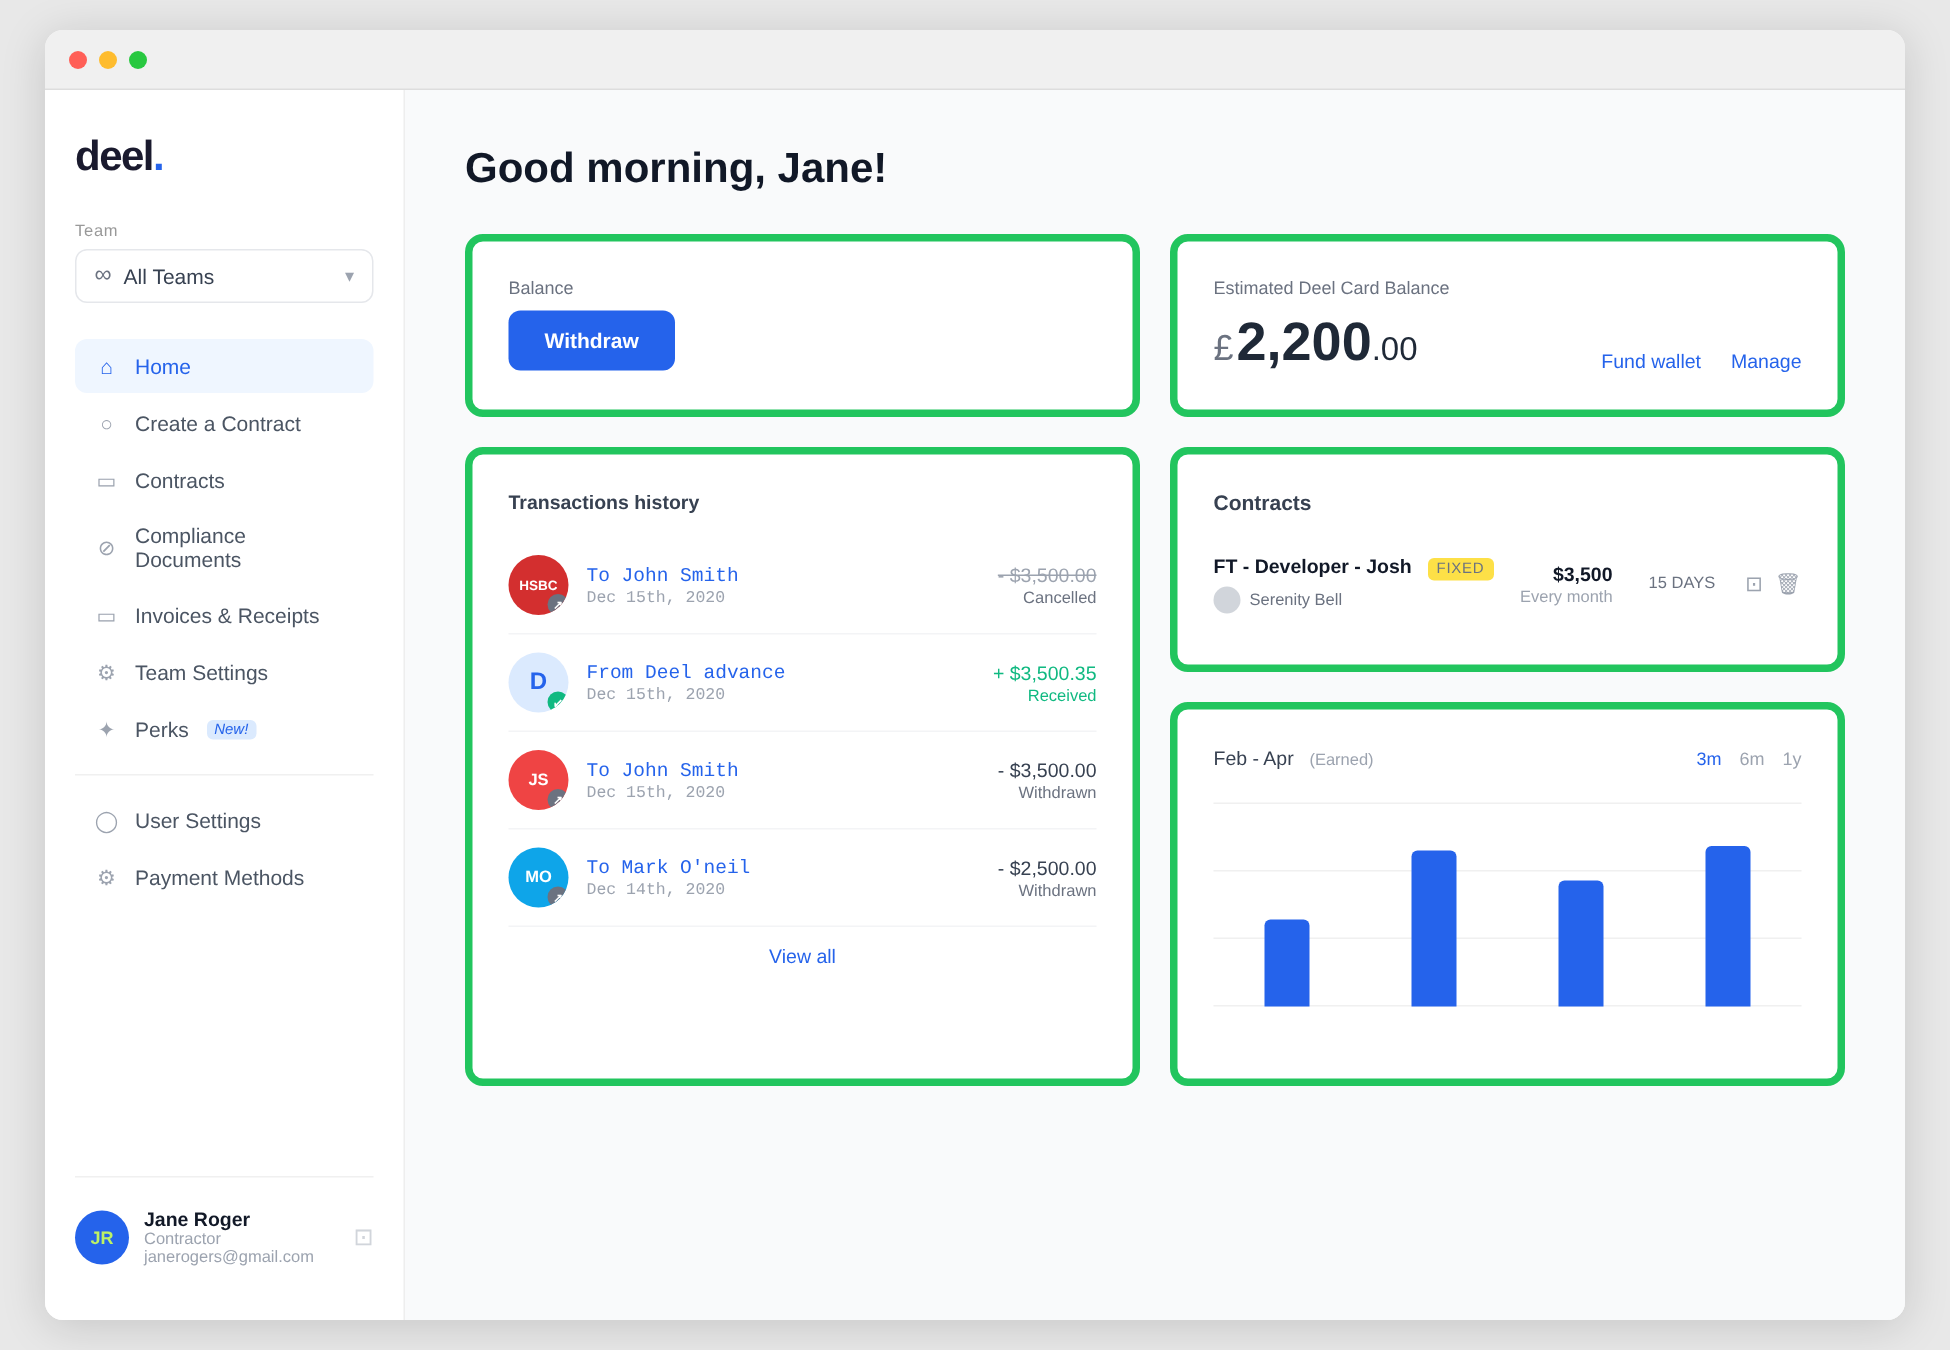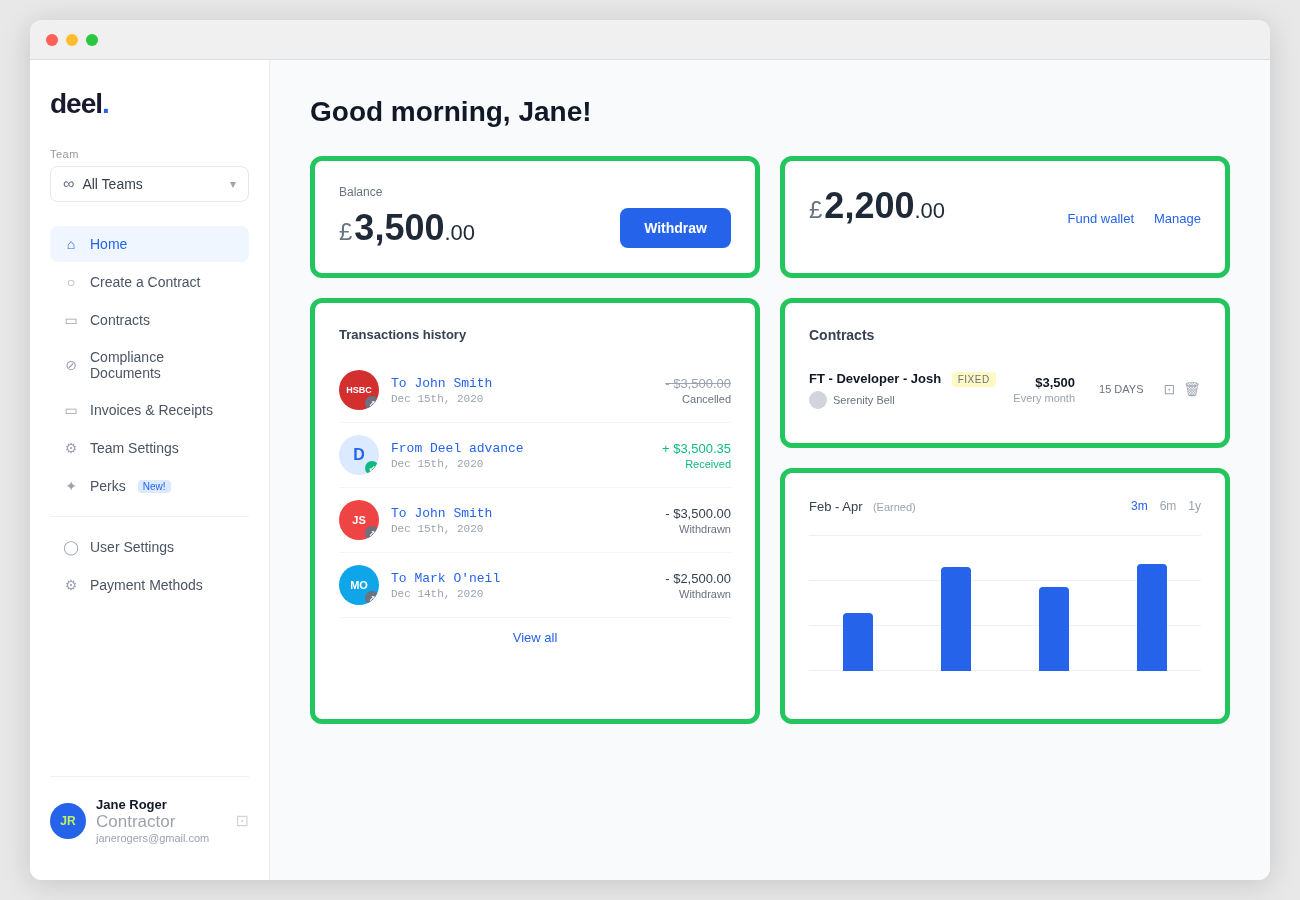--- a/index.html
+++ b/index.html
@@ -119,20 +119,21 @@
       flex-shrink: 0;
     }
     .nav-item.active .nav-icon { color: #2563eb; }
     .nav-badge {
       background: #dbeafe;
       color: #2563eb;
       font-size: 10px;
       padding: 1px 5px;
       border-radius: 4px;
       margin-left: 2px;
+      font-style: italic;
     }
     .sidebar-divider {
       border: none;
       border-top: 1px solid #f0f0f0;
       margin: 12px 0;
     }
     .sidebar-bottom {
       margin-top: auto;
     }
     .user-profile {
@@ -149,21 +150,21 @@
       color: #bef264;
       font-size: 12px;
       font-weight: 600;
       display: flex;
       align-items: center;
       justify-content: center;
       flex-shrink: 0;
     }
     .user-info { flex: 1; }
     .user-name { font-size: 13px; font-weight: 600; color: #111827; }
-    .user-role { font-size: 17px; color: #9ca3af; }
+    .user-role { font-size: 11px; color: #9ca3af; }
     .user-email { font-size: 11px; color: #9ca3af; }
     .user-action { color: #d1d5db; font-size: 16px; cursor: pointer; }
     
     .main {
       flex: 1;
       padding: 36px 40px;
       overflow-y: auto;
       background: #f9fafb;
     }
     .greeting {
@@ -309,21 +310,21 @@
     .contract-item {
       display: flex;
       align-items: center;
       gap: 12px;
       padding: 10px 0;
     }
     .contract-info { flex: 1; }
     .contract-name { font-size: 13px; font-weight: 600; color: #111827; }
     .contract-badge {
       font-size: 10px;
-      background: #fef9c3;
+      background: #fde047;
       color: #6b7280;
       padding: 2px 6px;
       border-radius: 4px;
       margin-left: 6px;
       font-weight: 500;
       letter-spacing: 0.5px;
     }
     .contract-assignee {
       display: flex;
       align-items: center;
@@ -489,28 +490,26 @@
     </aside>
 
     <main class="main">
       <h1 class="greeting">Good morning, Jane!</h1>
 
       <div class="top-cards">
 
         <div class="card">
           <div class="card-label">Balance</div>
           <div class="balance-row">
-            <div class="balance-amount">
-              <span class="currency">£</span><span>3,500</span><span class="cents">.00</span>
-            </div>
             <button class="btn-withdraw">Withdraw</button>
           </div>
         </div>
 
         <div class="card">
+          <div class="card-label">Estimated Deel Card Balance</div>
           <div class="balance-row">
             <div class="balance-amount">
               <span class="currency">£</span><span>2,200</span><span class="cents">.00</span>
             </div>
             <div class="card-actions">
               <span class="card-link">Fund wallet</span>
               <span class="card-link">Manage</span>
             </div>
           </div>
         </div>

